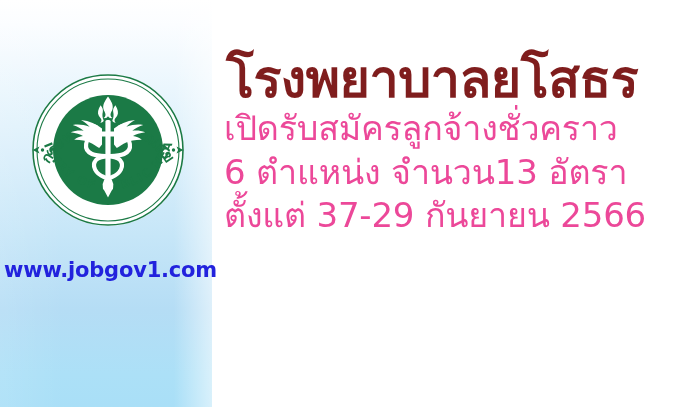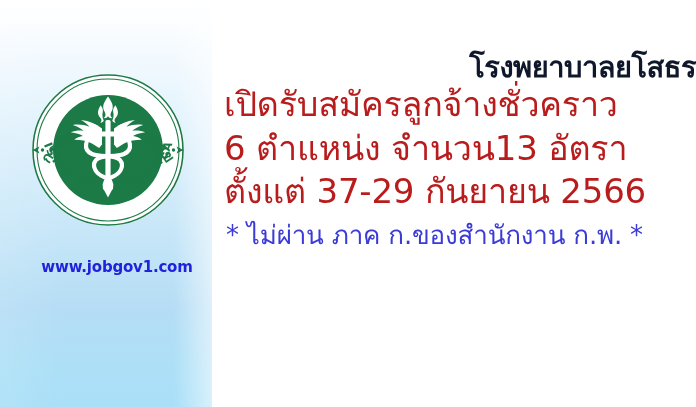--- a/index.html
+++ b/index.html
@@ -53,58 +53,57 @@
     left: 20px;
     top: 62px;
     width: 176px;
     height: 176px;
   }
   .logo-svg { display: block; width: 176px; height: 176px; }
 
   
   .website {
     position: absolute;
-    left: 11px;
+    left: 4px;
     top: 258px;
     width: 212px;
     text-align: center;
     font-family: "DejaVu Sans", "Liberation Sans", sans-serif;
-    font-size: 15px;
+    font-size: 21px;
     font-weight: 700;
     letter-spacing: -0.2px;
     color: #2222dd;
     white-space: nowrap;
   }
 
   
   .text-block {
     position: absolute;
     left: 216px;
     top: 52px;
     width: 480px;
   }
 
   .line {
     white-space: nowrap;
     font-family: "DejaVu Sans", "Liberation Sans", sans-serif;
   }
 
   .line-title {
-    color: #0f172a;
-    font-size: 29px;
+    color: #7f1d1d;
+    font-size: 52px;
     font-weight: 700;
     line-height: 1.04;
     letter-spacing: -0.5px;
     margin: 0 0 1px 0;
     padding-left: 10px;
-    text-align: right;
   }
 
   .line-body {
-    color: #b91c1c;
+    color: #ec4899;
     font-size: 34px;
     font-weight: 400;
     line-height: 1.28;
     letter-spacing: -0.2px;
     padding-left: 8px;
   }
 
   .line-note {
     color: #3b3bd6;
     font-size: 26px;
@@ -210,16 +209,15 @@
   <div class="text-block">
 
     <div class="line line-title">โรงพยาบาลยโสธร</div>
 
     <div class="line line-body">เปิดรับสมัครลูกจ้างชั่วคราว</div>
 
     <div class="line line-body">6 ตำแหน่ง จำนวน13 อัตรา</div>
 
     <div class="line line-body">ตั้งแต่ 37-29 กันยายน 2566</div>
 
-    <div class="line line-note">* ไม่ผ่าน ภาค ก.ของสำนักงาน ก.พ. *</div>
   </div>
 
 </div>
 
 </body></html>

